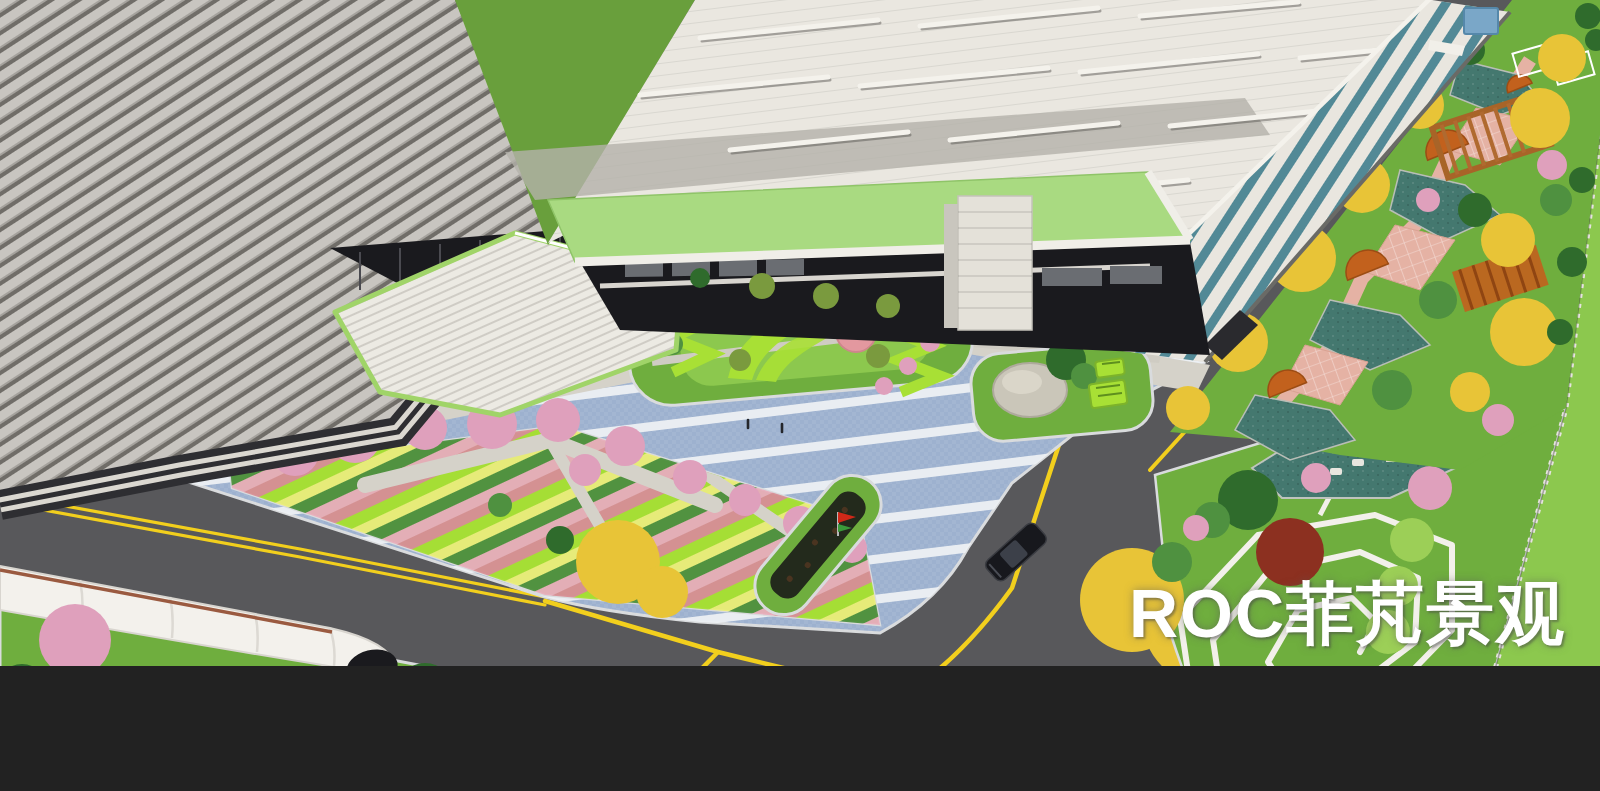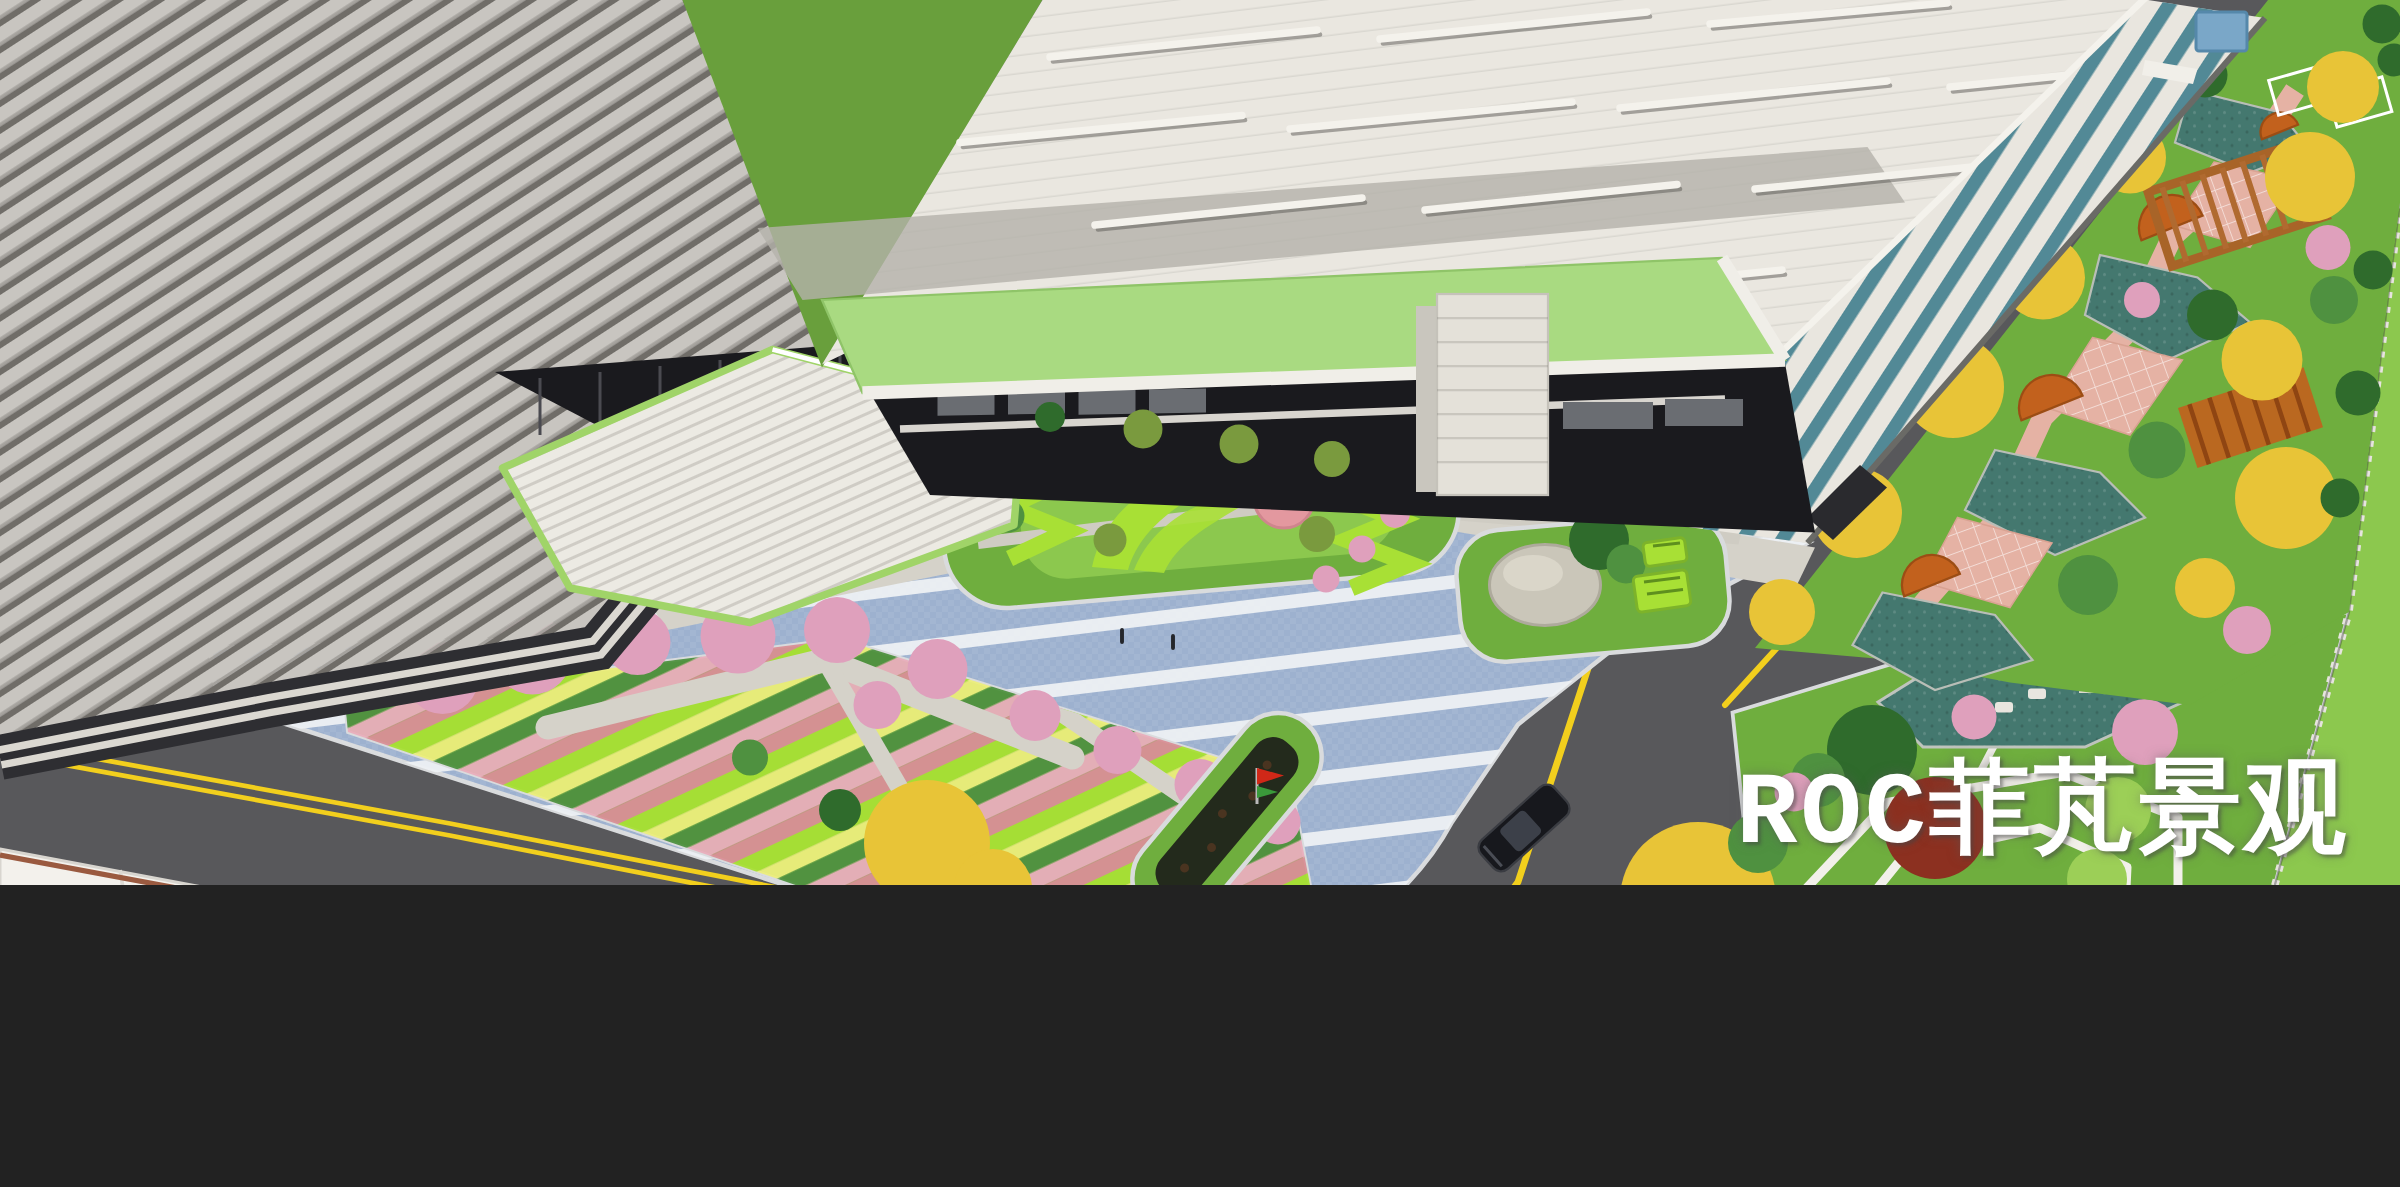--- a/index.html
+++ b/index.html
@@ -1,20 +1,20 @@
 <!DOCTYPE html>
 <html style="--c-asphalt: #58585b; --c-roadline: #f2cf1d; --c-curb: #d9dbdd; --c-paving: #9db1cf; --c-paving_stripe: #eef1f4; --c-walk_light: #d5d2c9; --c-walk_stone: #cfccc3; --c-lawn: #6fae3e; --c-lawn_bright: #8cc84e; --c-grass_dark: #699f3c; --c-hedge_lime: #a8e035; --c-hedge_yellow: #ecee7c; --c-hedge_pink: #e9aebc; --c-hedge_rose: #d98f96; --c-tree_dgreen: #2f6b2c; --c-tree_green: #4f9140; --c-tree_lime: #9ccf57; --c-tree_olive: #7a9a3e; --c-tree_yellow: #e8c437; --c-tree_pink: #dfa0bc; --c-tree_red: #8c3020; --c-rib_light: #c8c5c0; --c-rib_mid: #a5a29d; --c-rib_dark: #706d68; --c-band_dark: #2e2e32; --c-cornice: #dbd8d1; --c-roof_white: #eae7e0; --c-roof_shade: #b4b1aa; --c-eave_white: #f4f2ec; --c-wall_white: #e9e6df; --c-win_teal: #4a8492; --c-canopy_green: #a9da81; --c-fascia: #f0eee8; --c-arcade_dark: #1a1a1e; --c-tower: #e4e1d9; --c-stair_tread: #eceae3; --c-stair_step: #cfccc5; --c-stair_trim: #a0d468; --c-stone: #cac6b9; --c-pink_disc: #e3989f; --c-pond_teal: #44786f; --c-deck_orange: #c2611d; --c-pergola: #a86428; --c-pink_pave: #e5b2a4; --c-fence: #e6e4de; --c-canopy_white: #f3f1ec; --c-bed_dark: #232a1c; --c-flag_red: #d02818; --c-flag_green: #3a9a3a; --c-car_black: #17181d; --c-utility_box_blue: #7aa7c8; --c-watermark: #ffffff;"><head>
 <meta charset="utf-8">
 <style>
   html,body{margin:0;padding:0;background:#222;}
   #stage{
     position:relative;
-    width:1600px;height:590px;
+    width:1600px;height:666px;
     overflow:hidden;
-    font-family:Liberation Mono, monospace;
+    font-family:Liberation Sans, sans-serif;
     background:var(--c-asphalt,#58585b);
   }
   #stage svg{display:block;width:1600px;height:791px;}
 
   
   .f-asphalt{fill:var(--c-asphalt)} .f-paving{fill:var(--c-paving)}
   .f-lawn{fill:var(--c-lawn)} .f-lawnb{fill:var(--c-lawn_bright)}
   .f-grassd{fill:var(--c-grass_dark)} .f-wall{fill:var(--c-wall_white)}
   .f-canopyg{fill:var(--c-canopy_green)} .f-tower{fill:var(--c-tower)} .f-stone{fill:var(--c-stone)} .f-deck{fill:var(--c-deck_orange)}
   .f-pinkdisc{fill:var(--c-pink_disc)} .f-canopyw{fill:var(--c-canopy_white)}

